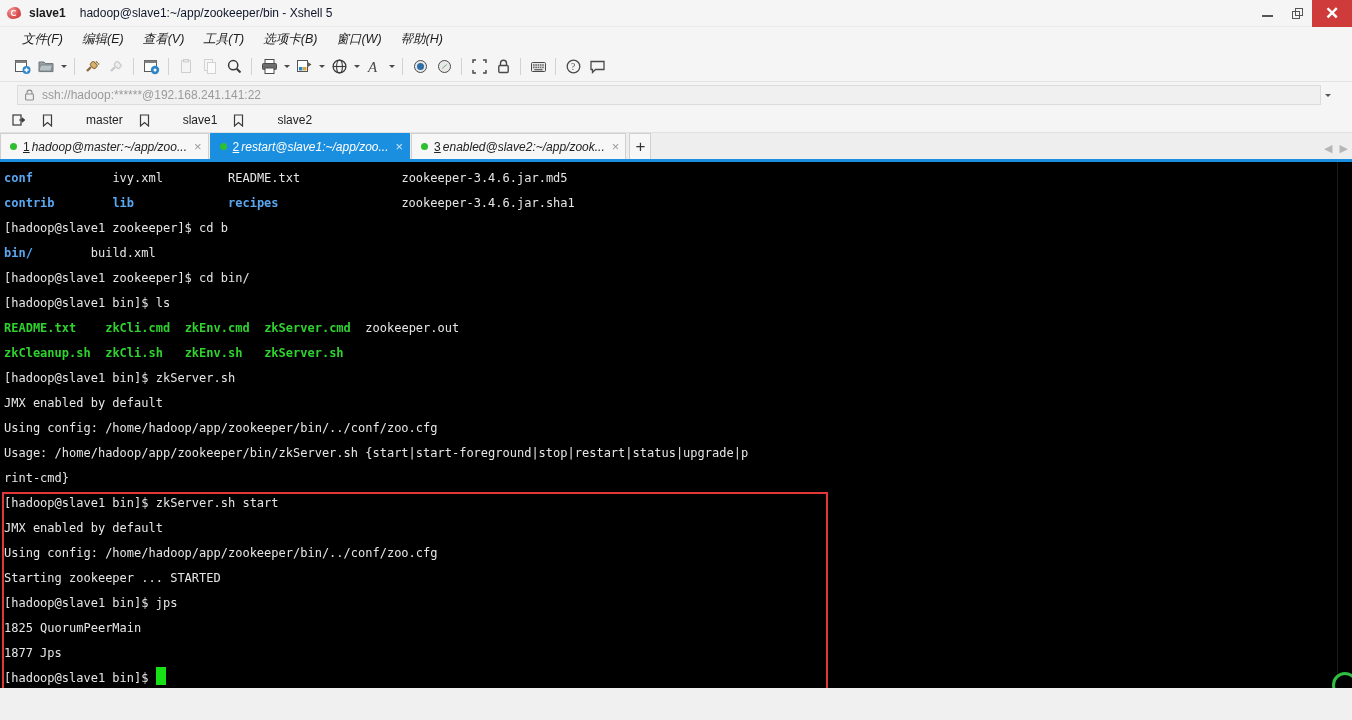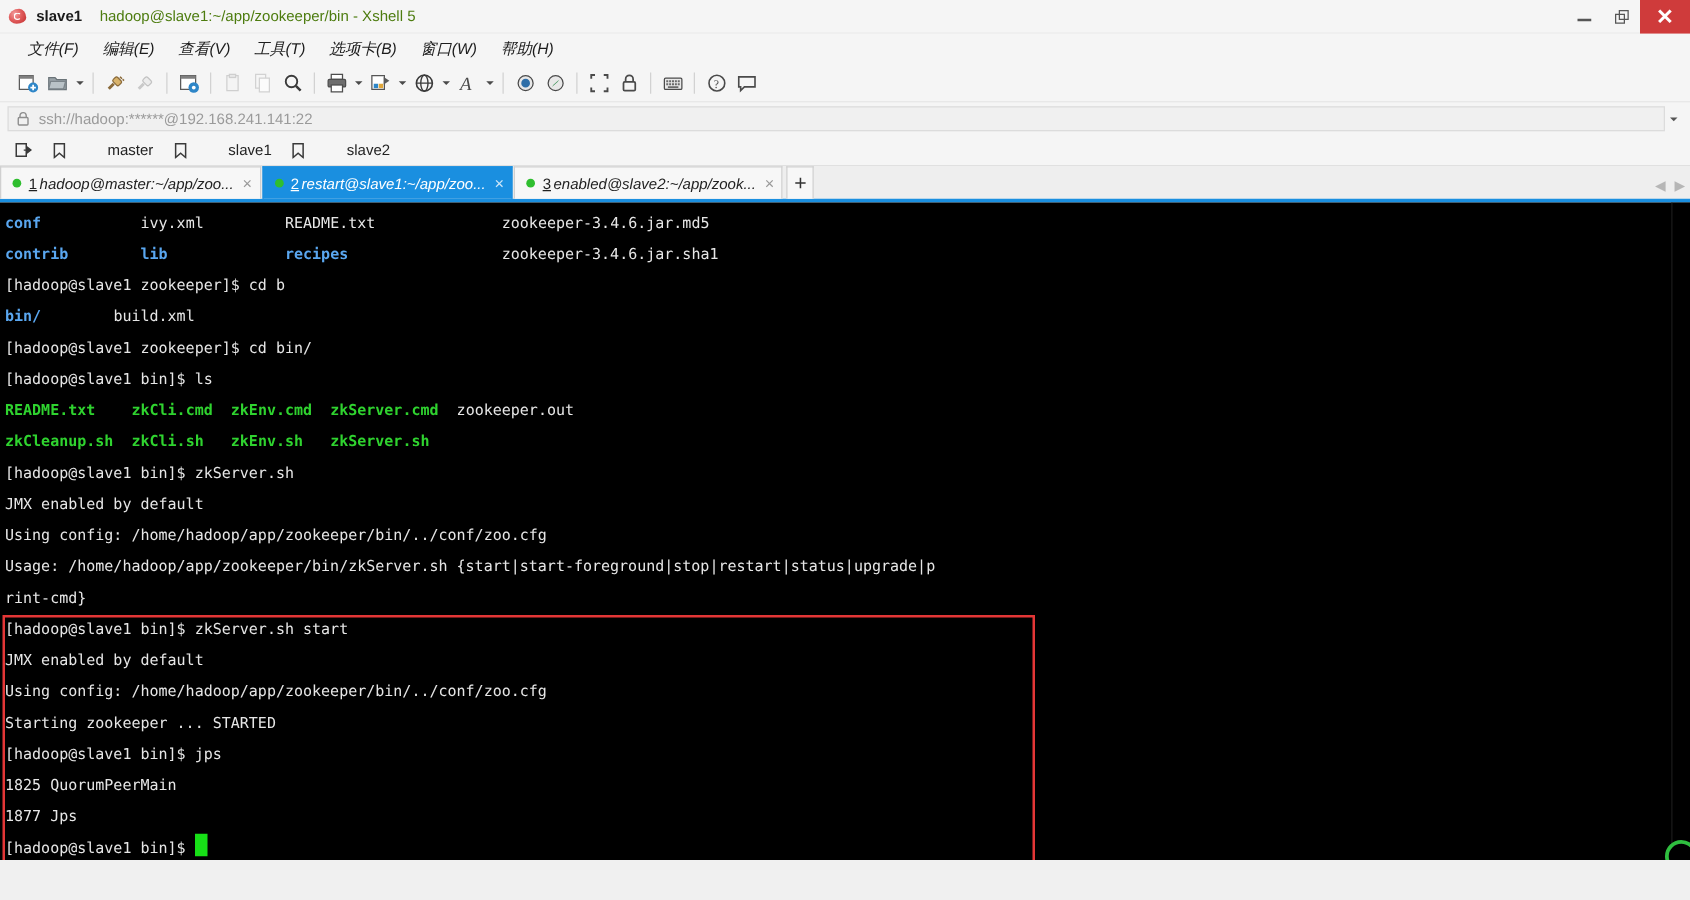--- a/index.html
+++ b/index.html
@@ -25,21 +25,21 @@
   .app-icon .blob {
     position: absolute; left: 1px; top: 2px; width: 14px; height: 12px;
     background: radial-gradient(circle at 35% 35%, #f4a0a0 0%, #e05b5b 45%, #c02a2a 100%);
     border-radius: 60% 40% 55% 45% / 55% 60% 40% 45%;
   }
   .app-icon .swirl {
     position: absolute; left: 5px; top: 5px; width: 6px; height: 6px;
     border: 1.4px solid #fff; border-radius: 50%; border-right-color: transparent;
   }
   .win-title-name { font-size: 12px; font-weight: bold; color: #1a1a1a; }
-  .win-title-path { font-size: 12px; color: #4d7c0f; margin-left: 14px; }
+  .win-title-path { font-size: 12px; color: #0f172a; margin-left: 14px; }
   .win-controls { margin-left: auto; display: flex; align-items: stretch; height: 27px; }
   .win-btn {
     width: 30px; display: flex; align-items: center; justify-content: center;
     color: #333;
   }
   .win-btn.close { width: 40px; background: #cf3b3b; color: #fff; }
   .min-glyph { width: 11px; height: 1.5px; background: #555; display: block; margin-top: 6px; }
   .restore-glyph { position: relative; width: 11px; height: 11px; }
   .restore-glyph i {
     position: absolute; border: 1.3px solid #555; display: block;
@@ -75,21 +75,21 @@
   .tb-caret::after {
     content: ""; border-left: 3.2px solid transparent; border-right: 3.2px solid transparent;
     border-top: 3.8px solid #4a4a4a; display: block;
   }
   .tb-sep { width: 1px; height: 17px; background: #d2d2d2; margin: 0 5px; flex: none; }
   .tb-btn svg { display: block; }
 
   
   .addressbar {
     height: 26px; background: #f5f5f5; display: flex; align-items: center;
-    padding: 0 6px; flex: none;
+    padding: 0 17px; flex: none;
   }
   .addr-field {
     flex: 1; height: 20px; background: #f0f0f0; border: 1px solid #dcdcdc;
     display: flex; align-items: center; padding: 0 6px;
   }
   .lock-ico { margin-right: 7px; flex: none; display: block; }
   .addr-text { font-size: 12px; color: #9a9a9a; white-space: nowrap; }
   .addr-caret {
     width: 14px; display: flex; align-items: center; justify-content: center; flex: none;
   }

